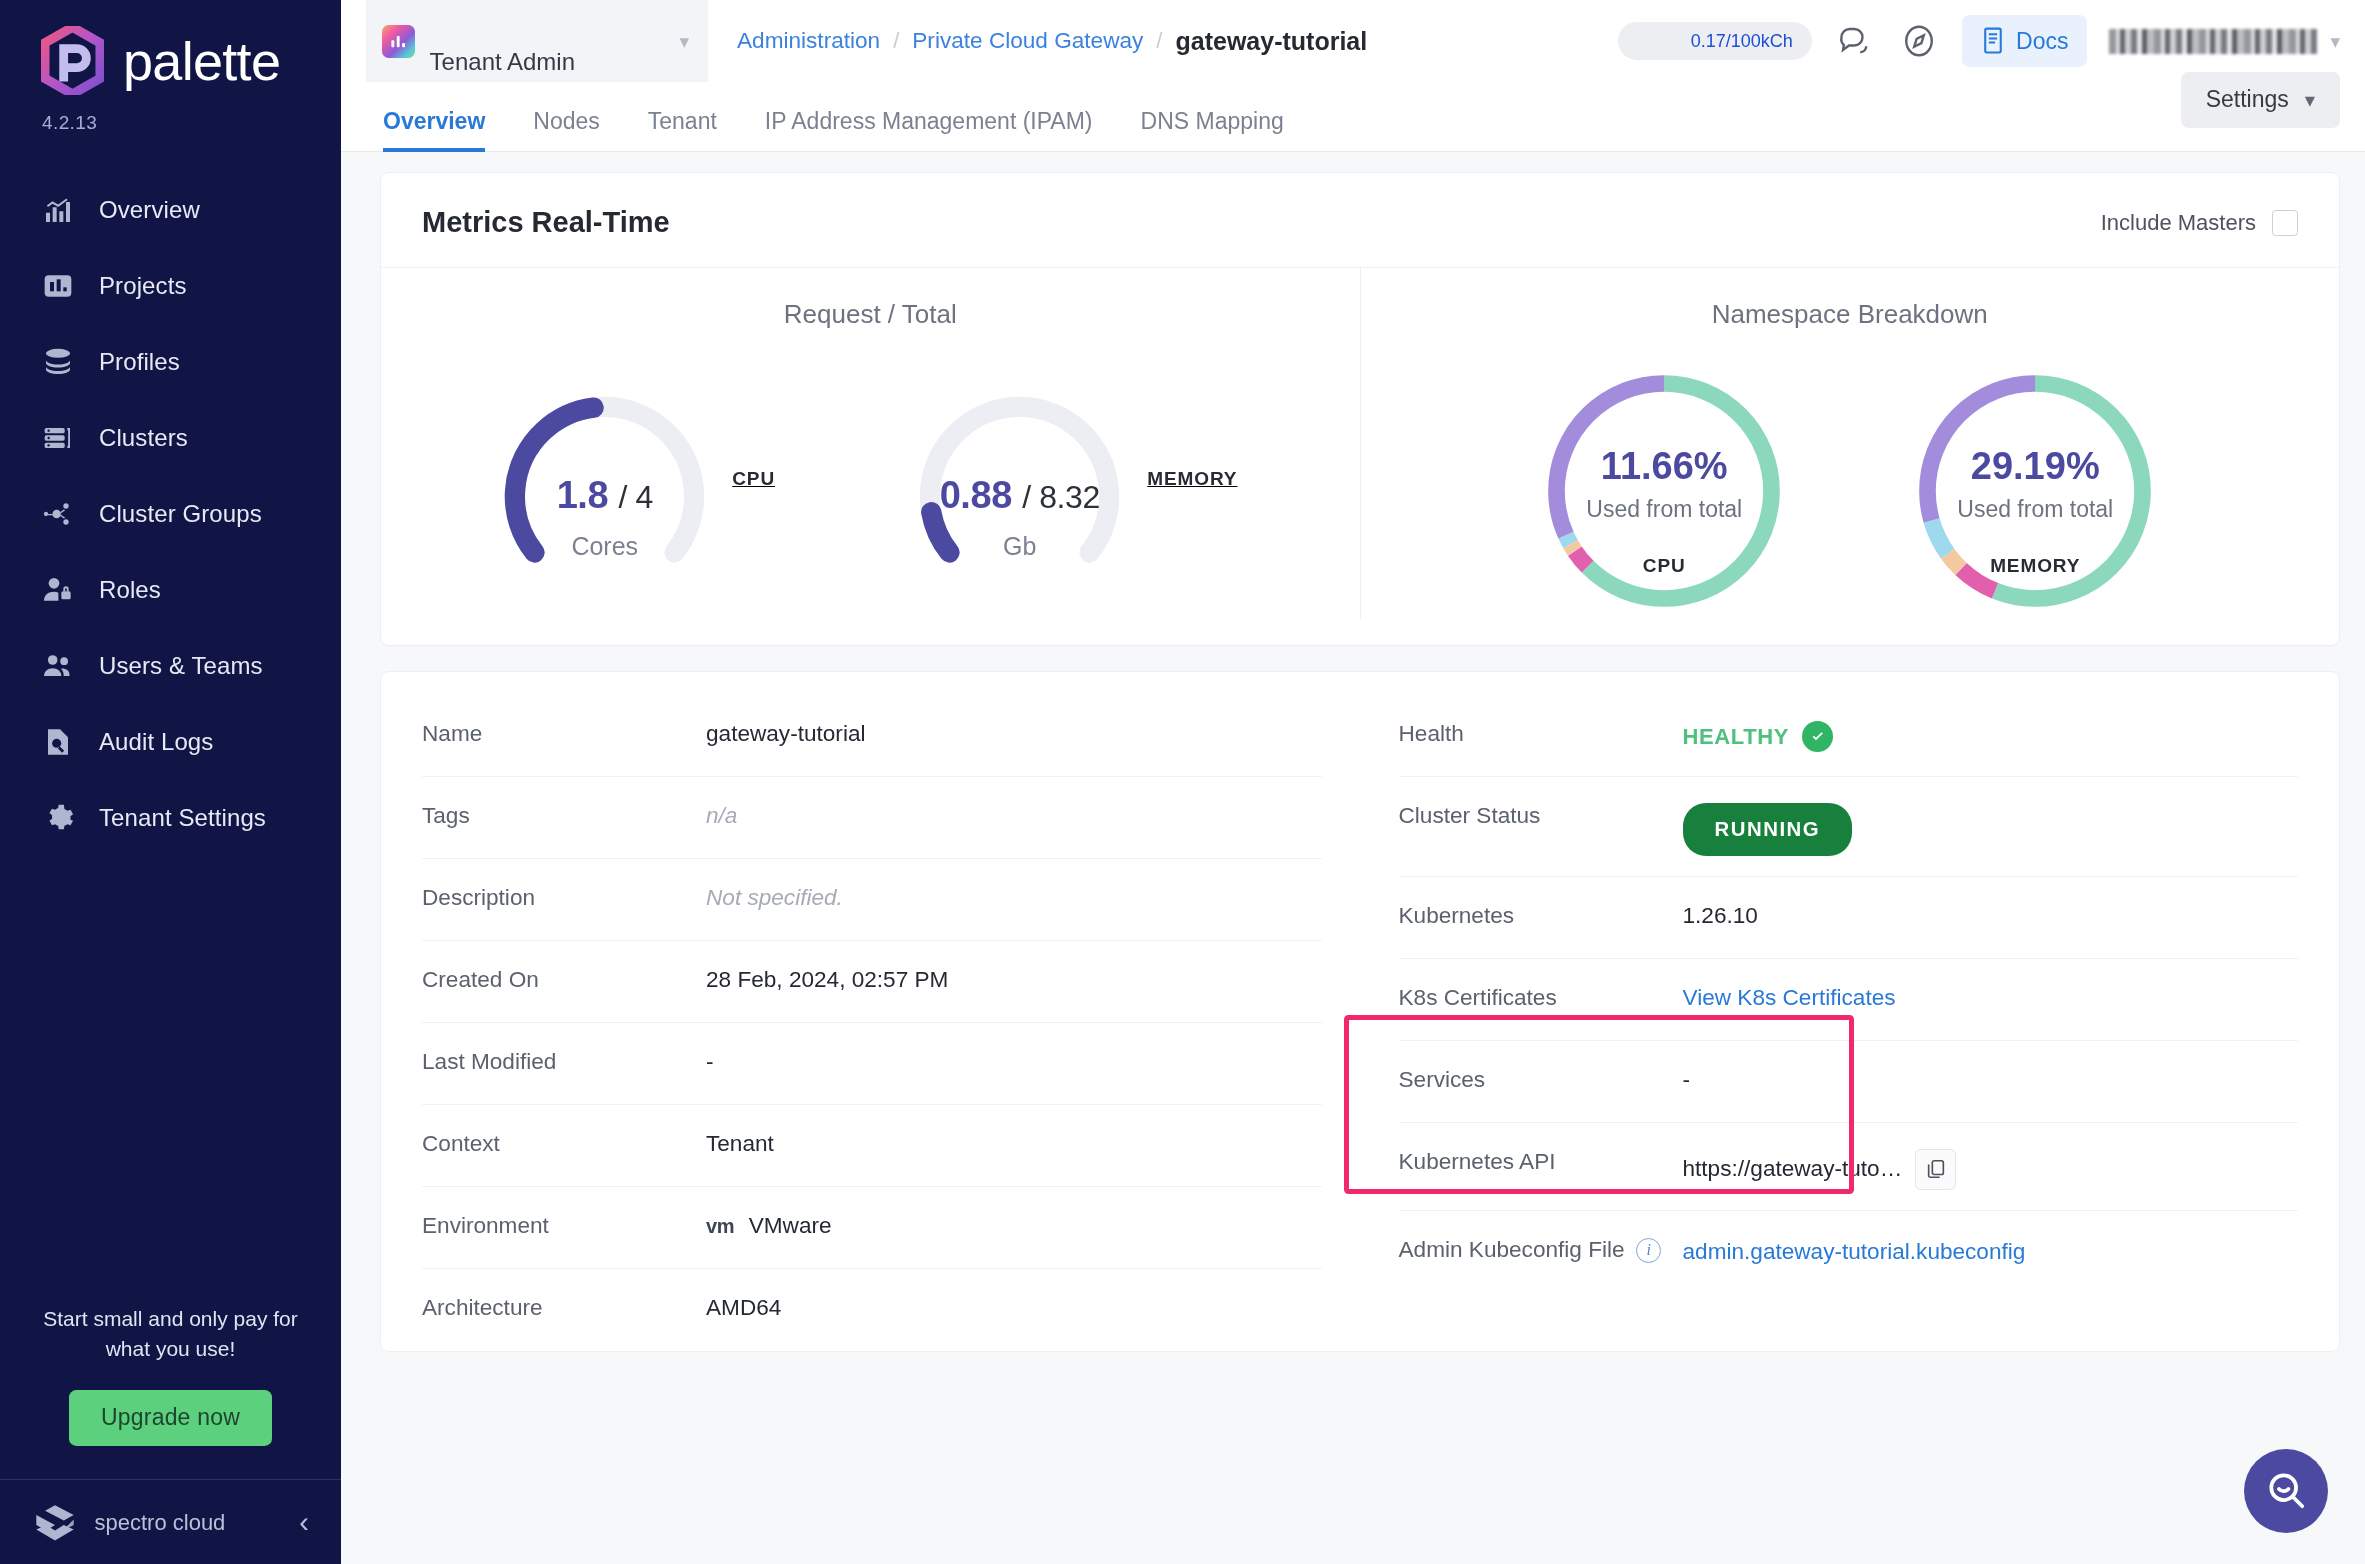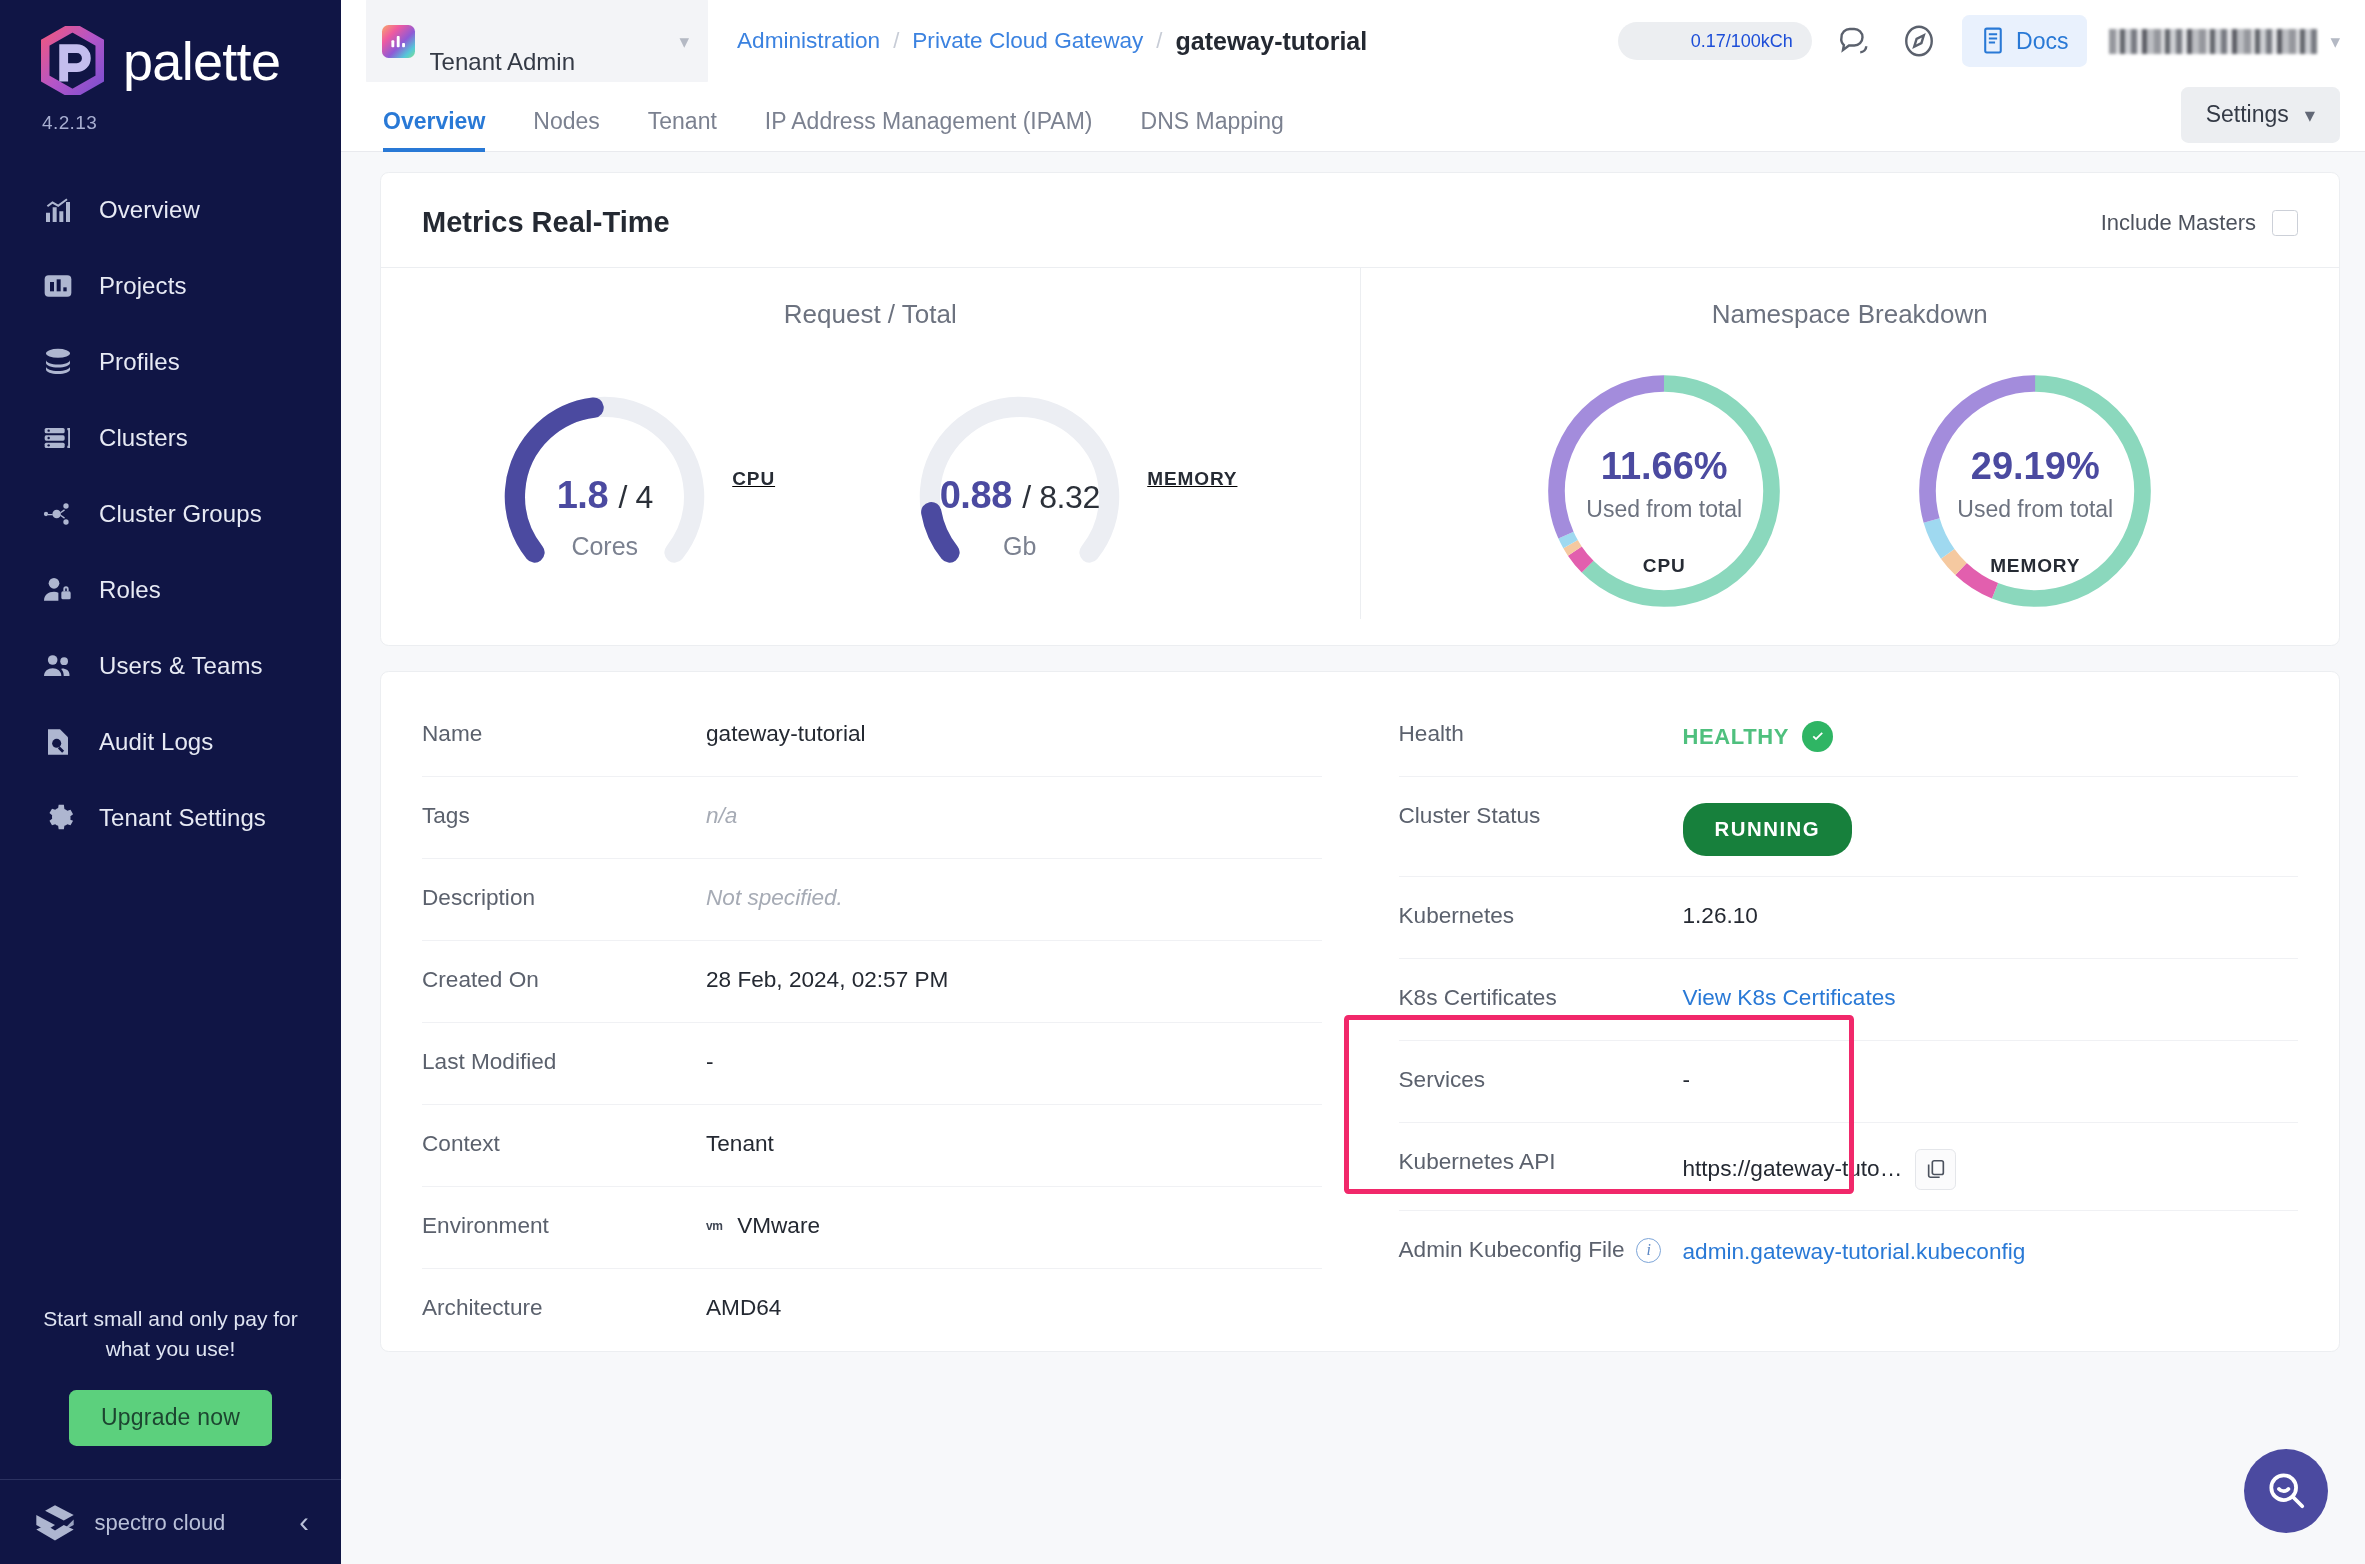--- a/index.html
+++ b/index.html
@@ -205,21 +205,21 @@
   }
   .tab.active { color: #2979d6; font-weight: 700; }
   .tab.active::after {
     content: "";
     position: absolute;
     left: 0; right: 0; bottom: -0.7px;
     height: 3.6px; background: #2979d6;
   }
   .settings-btn {
     margin-left: auto;
-    margin-bottom: 8px;
+    margin-bottom: 23px;
     background: #eceef1;
     border: none;
     border-radius: 7.3px;
     padding: 14.6px 25px;
     font-size: 23px;
     color: #343a46;
     display: flex; align-items: center; gap: 16px;
     font-family: inherit;
     cursor: pointer;
   }
@@ -312,21 +312,21 @@
     width: 284px; flex: 0 0 284px;
     font-size: 22.6px; color: #5b616d;
     display: flex; align-items: center; gap: 11.6px;
   }
   .det-val { font-size: 22.6px; color: #242932; }
   .det-val.muted { color: #a6abb5; font-style: italic; }
   .det-val.link { color: #2979d6; cursor: pointer; }
   .det-val.wrap { line-height: 1.35; }
   .env-val { display: flex; align-items: center; gap: 14.6px; }
   .vm-badge {
-    font-size: 12px; color: #3f4653; font-weight: 700; letter-spacing: -0.4px;
+    font-size: 20px; color: #3f4653; font-weight: 700; letter-spacing: -0.4px;
     filter: blur(0.3px);
   }
   .info-ico {
     width: 25px; height: 25px; border-radius: 50%;
     border: 1.5px solid #7da5d8; color: #5a86c4;
     font-size: 16px; font-style: italic;
     display: flex; align-items: center; justify-content: center;
     font-family: "Liberation Serif", serif;
   }
   .badge-health {

